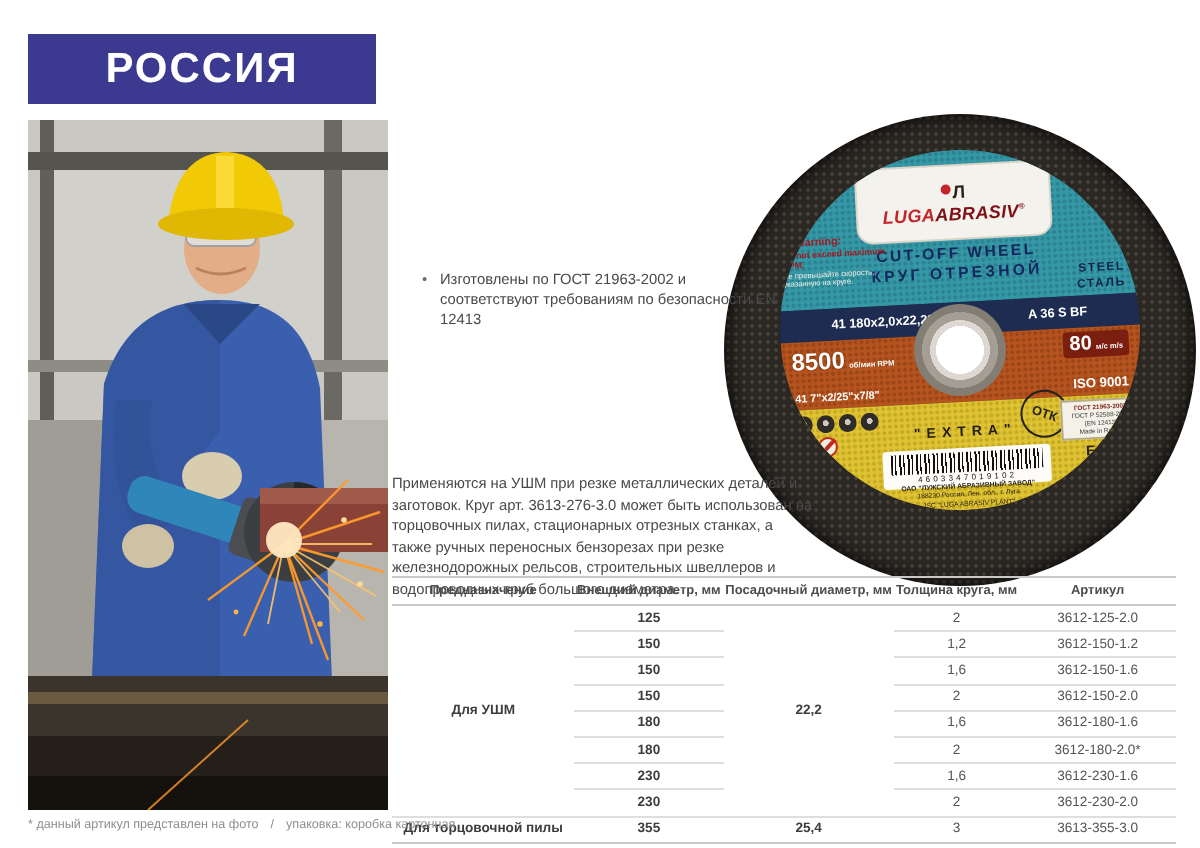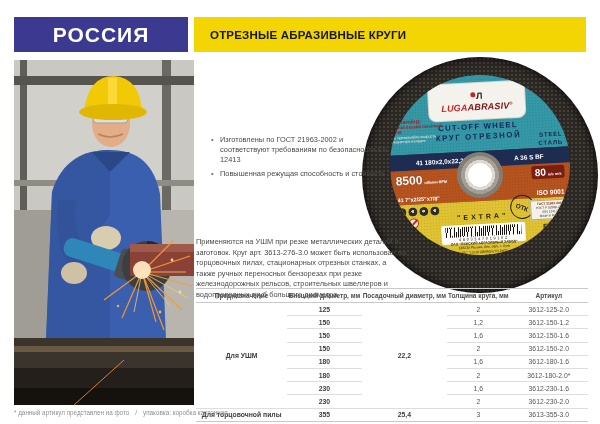--- a/index.html
+++ b/index.html
@@ -111,23 +111,20 @@
   .footnote{position:absolute;left:14px;top:409px;font-size:6.3px;color:#8f8f8f;display:flex;gap:6px;align-items:center;z-index:3;}
 </style>
 </head>
 <body>
 
 <div class="page">
 
   <div class="country-box">
     <span>РОССИЯ</span>
   </div>
-  <div class="title-bar">
-    <span>ОТРЕЗНЫЕ АБРАЗИВНЫЕ КРУГИ</span>
-  </div>
 
   <div class="photo">
     <svg width="180" height="345" viewBox="0 0 180 345">
       <rect x="0" y="0" width="180" height="345" fill="#d4d3cd"></rect>
       <rect x="0" y="0" width="180" height="150" fill="#c9c8c2"></rect>
       <rect x="6" y="0" width="7" height="160" fill="#5f5e58"></rect>
       <rect x="148" y="0" width="9" height="150" fill="#6a6963"></rect>
       <rect x="0" y="16" width="180" height="9" fill="#55544e"></rect>
       <rect x="0" y="120" width="180" height="6" fill="#8d8c85"></rect>
       <rect x="13" y="25" width="135" height="95" fill="#d9d8d2" opacity="0.5"></rect>
@@ -188,21 +185,20 @@
       <rect x="0" y="286" width="180" height="6" fill="#6b5a42"></rect>
       <rect x="0" y="308" width="180" height="20" fill="#241f1a"></rect>
       <rect x="0" y="328" width="180" height="17" fill="#15110d"></rect>
       <line x1="60" y1="345" x2="110" y2="300" stroke="#ff9a2a" stroke-width="1" opacity="0.8"></line>
     </svg>
   </div>
 
 
   <ul class="features">
     <li>Изготовлены по ГОСТ 21963-2002 и соответствуют требованиям по безопасности EN 12413</li>
-    <li>Повышенная режущая способность и стойкость</li>
   </ul>
 
   <div class="application">Применяются на УШМ при резке металлических деталей и заготовок. Круг арт. 3613-276-3.0 может быть использован на торцовочных пилах, стационарных отрезных станках, а также ручных переносных бензорезах при резке железнодорожных рельсов, строительных швеллеров и водопроводных труб большого диаметра.</div>
 
   <div class="wheel">
     <div class="wheel-outer"></div>
     <div class="wheel-label">
 
       <div class="band band-teal">
         <div class="brand-plate">

